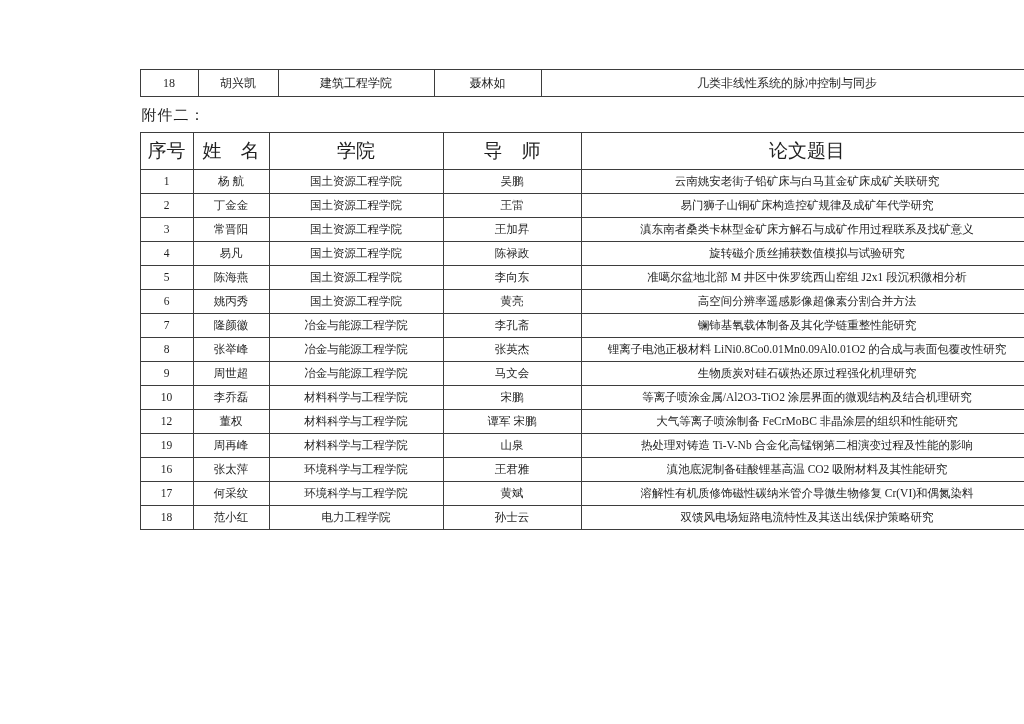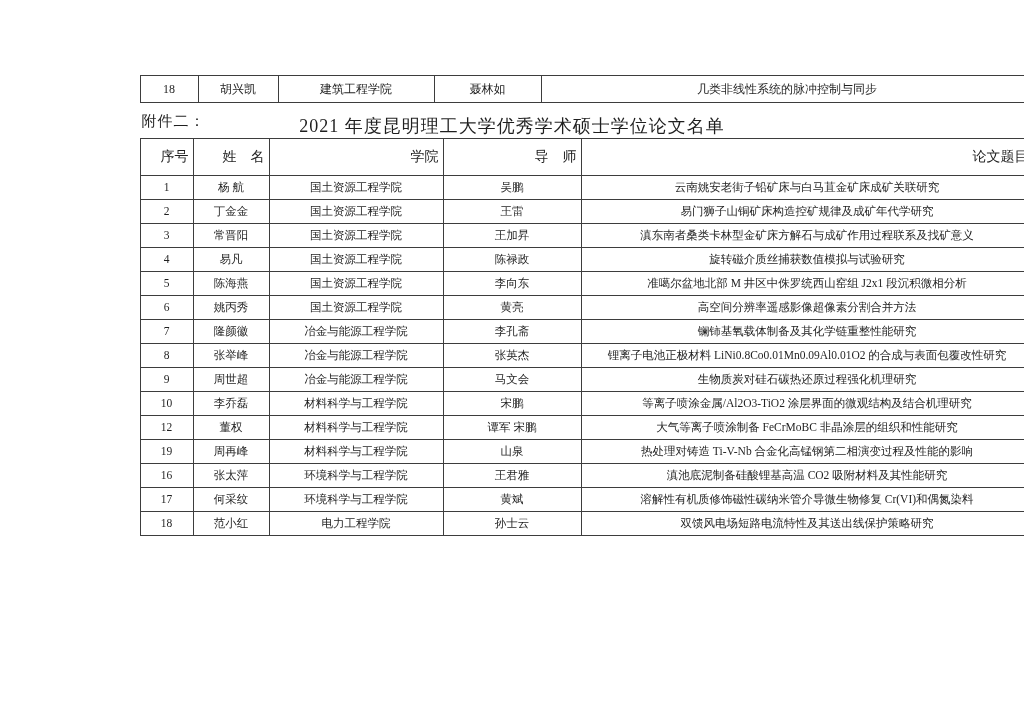--- a/index.html
+++ b/index.html
@@ -10,21 +10,21 @@
   body {
     width: 1024px;
     height: 724px;
     overflow: hidden;
     font-family: "Liberation Serif", "DejaVu Serif", serif;
     color: #1f1f1f;
   }
   .page {
     position: relative;
     width: 745px;
-    margin: 16px auto;
+    margin: 10px auto;
     padding-top: 59px;
   }
   table.tbl {
     width: 894px;
     border-collapse: collapse;
     table-layout: fixed;
   }
   table.tbl td, table.tbl th {
     border: 1px solid #3d3d3d;
     text-align: center;
@@ -52,22 +52,21 @@
     font-size: 15px;
     letter-spacing: 1px;
   }
   .doc-title {
     font-size: 18px;
     letter-spacing: 1px;
     white-space: nowrap;
   }
   table.main th {
     height: 34px;
-    font-size: 14px;
-    text-align: right;
+    font-size: 19px;
   }
   table.main td {
     height: 21px;
     font-size: 11.5px;
     line-height: 1.35;
   }
 </style>
 </head>
 <body>
 
@@ -87,21 +86,20 @@
         <td>胡兴凯</td>
         <td>建筑工程学院</td>
         <td>聂林如</td>
         <td>几类非线性系统的脉冲控制与同步</td>
       </tr>
     </tbody>
   </table>
 
   <div class="title-row">
     <span class="attach">附件二：</span>
-    <span class="doc-title">2021 年度昆明理工大学优秀学术硕士学位论文名单</span>
   </div>
 
   <table class="tbl main">
     <colgroup>
       <col style="width:53px">
         <col style="width:76px">
         <col style="width:174px">
         <col style="width:138px">
         <col>
     </colgroup>

